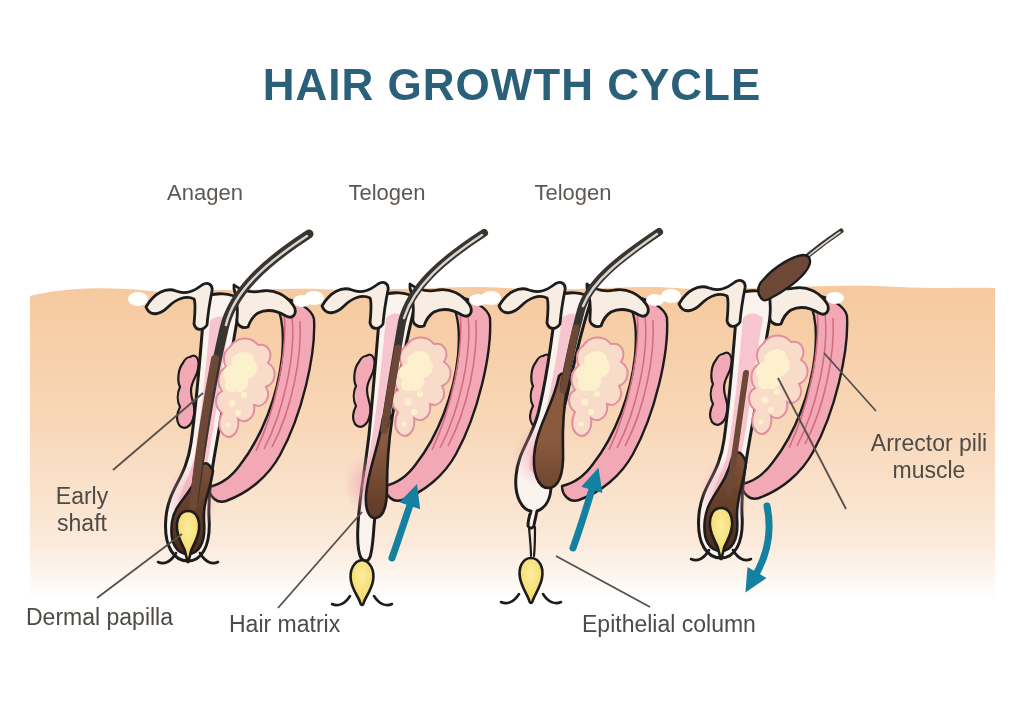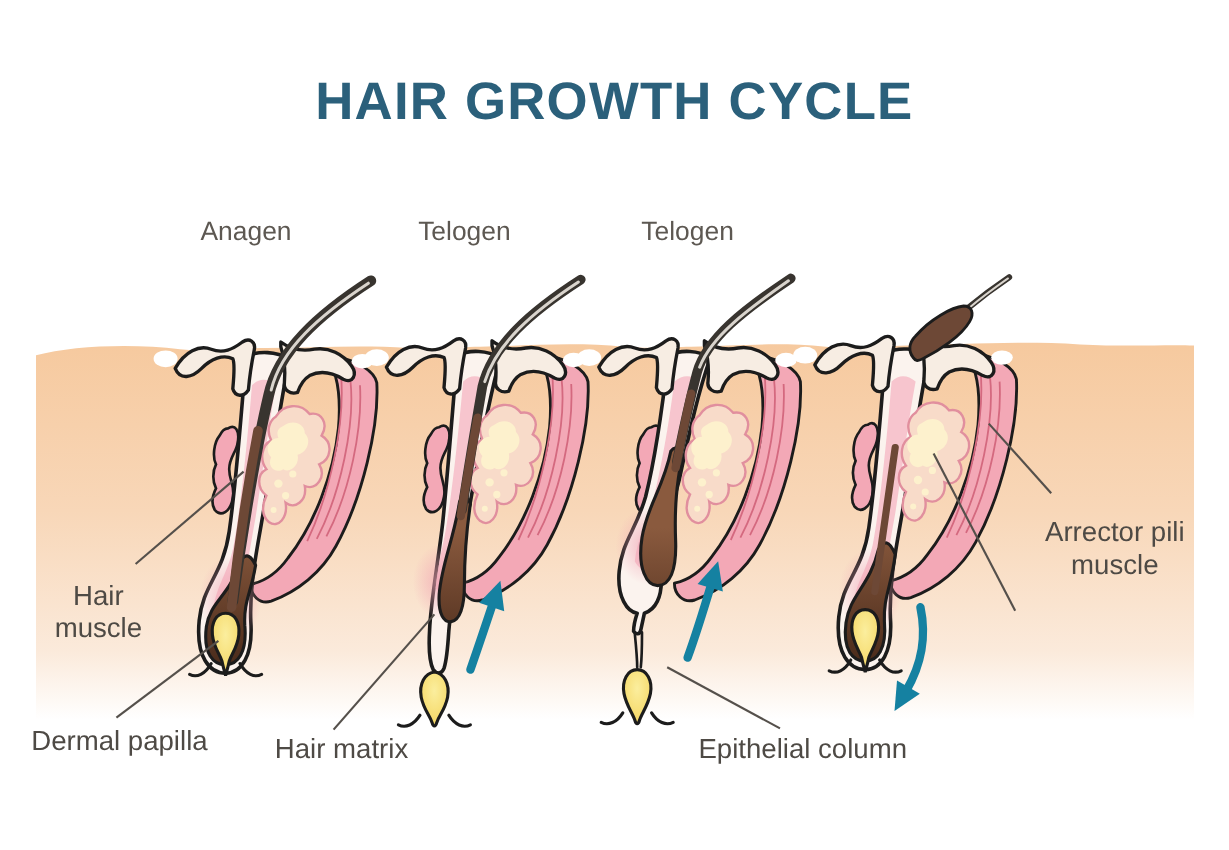--- a/index.html
+++ b/index.html
@@ -170,18 +170,18 @@
       <line class="leader" x1="846" y1="509" x2="778" y2="378"></line>
     </g>
   </svg>
 
   <div class="title">HAIR GROWTH CYCLE</div>
 
   <div class="stage-label" style="left:205px;">Anagen</div>
   <div class="stage-label" style="left:387px;">Telogen</div>
   <div class="stage-label" style="left:573px;">Telogen</div>
 
-  <div class="lbl center" style="left:42px;top:443px;width:80px;">Hair muscle</div>
+  <div class="lbl center" style="left:42px;top:443px;width:80px;">Early shaft</div>
   <div class="lbl" style="left:26px;top:604px;">Dermal papilla</div>
   <div class="lbl" style="left:582px;top:611px;">Epithelial column</div>
   <div class="lbl" style="left:229px;top:611px;">Hair matrix</div>
   <div class="lbl center" style="left:864px;top:390px;width:130px;">Arrector pili muscle</div>
 </div>
 
 </body></html>

